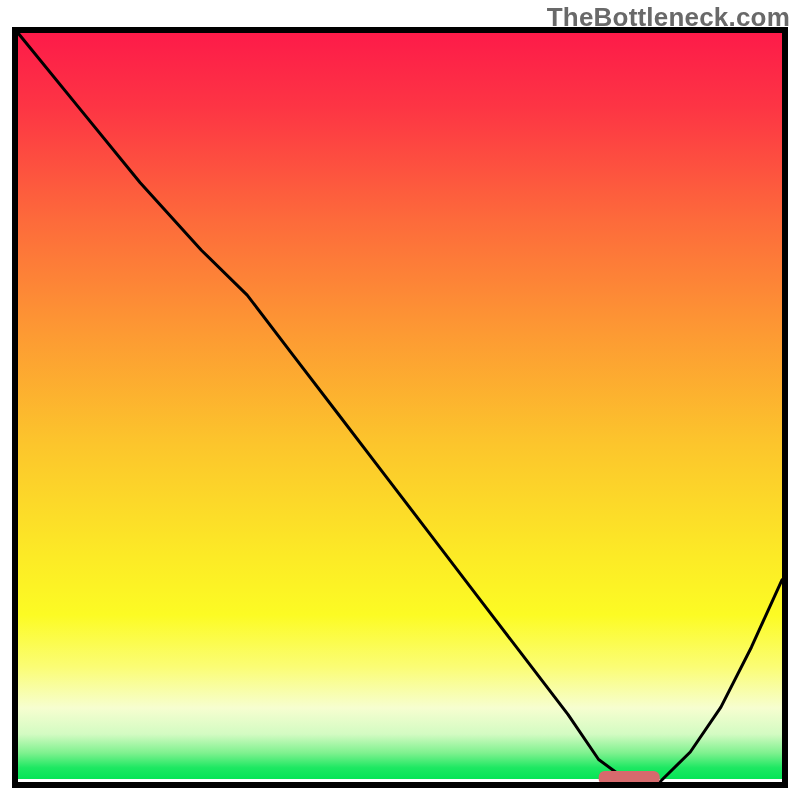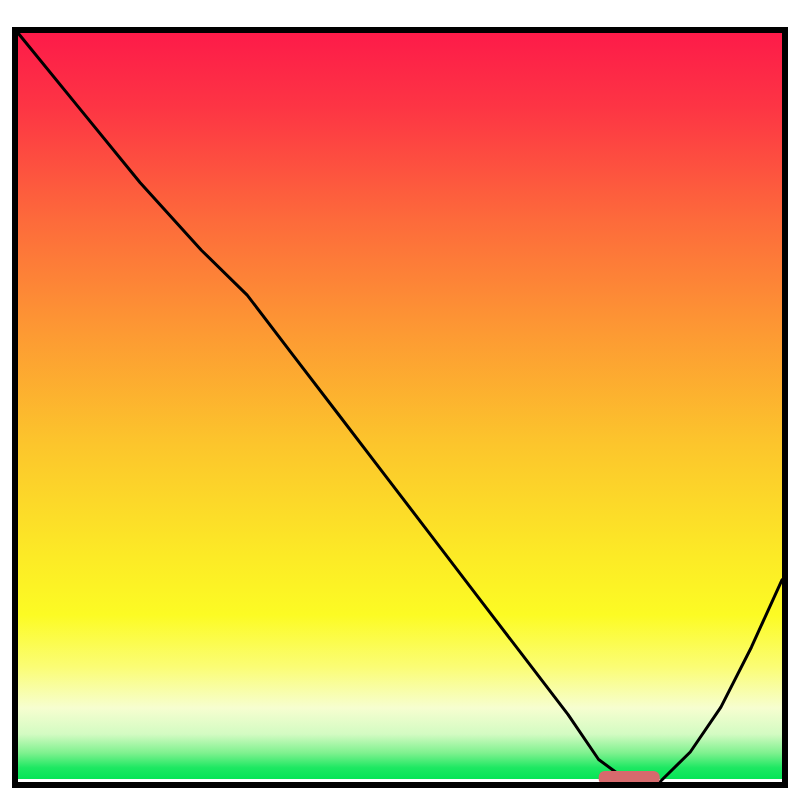--- a/index.html
+++ b/index.html
@@ -62,13 +62,14 @@
     <g id="plot-area" clip-path="url(#plot-clip)">
       <rect id="grad-rect" fill="url(#bg-grad)" x="18" y="33" width="764" height="746"></rect>
       <rect id="white-strip" x="18" y="779" width="764" height="3" fill="#ffffff"></rect>
       <path id="curve-path" fill="none" stroke-linejoin="round" stroke-linecap="round" d="M18.0 33.0 L79.1 107.9 L140.2 182.8 L201.4 250.2 L247.2 295.1 L293.0 355.1 L338.9 415.0 L384.7 474.9 L430.6 534.8 L476.4 594.8 L522.2 654.7 L568.1 714.6 L598.6 759.5 L629.2 782.0 L659.8 782.0 L690.3 752.0 L720.9 707.1 L751.4 647.2 L782.0 579.8" stroke="#000000" stroke-width="3"></path>
       <rect id="min-marker" rx="6" ry="6" x="598.64" y="771" width="61.120000000000005" height="14" fill="#d76a6d"></rect>
     </g>
 
     <rect id="plot-border" fill="none" x="15" y="30" width="770" height="755" stroke="#000000" stroke-width="6"></rect>
   </svg>
 
+  <div class="watermark">TheBottleneck.com</div>
 </div>
 
 </body></html>

